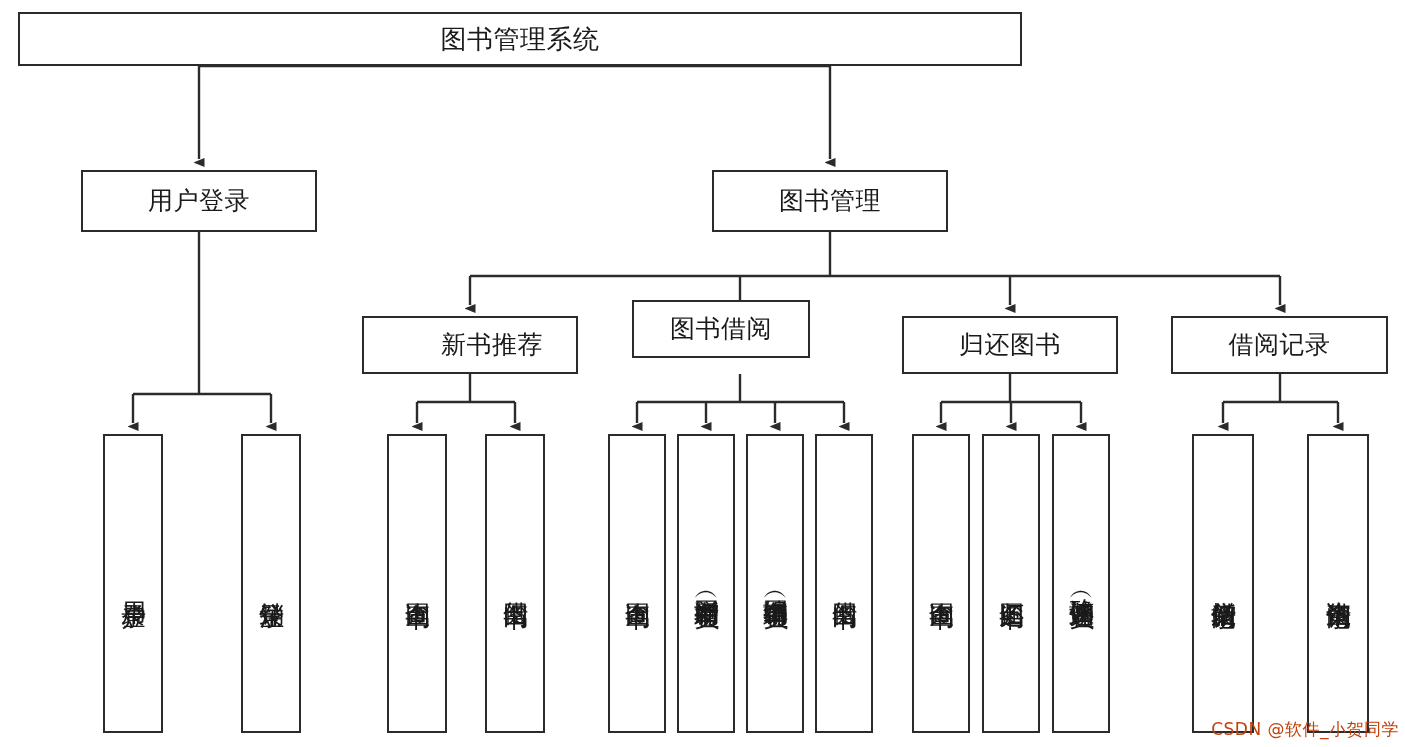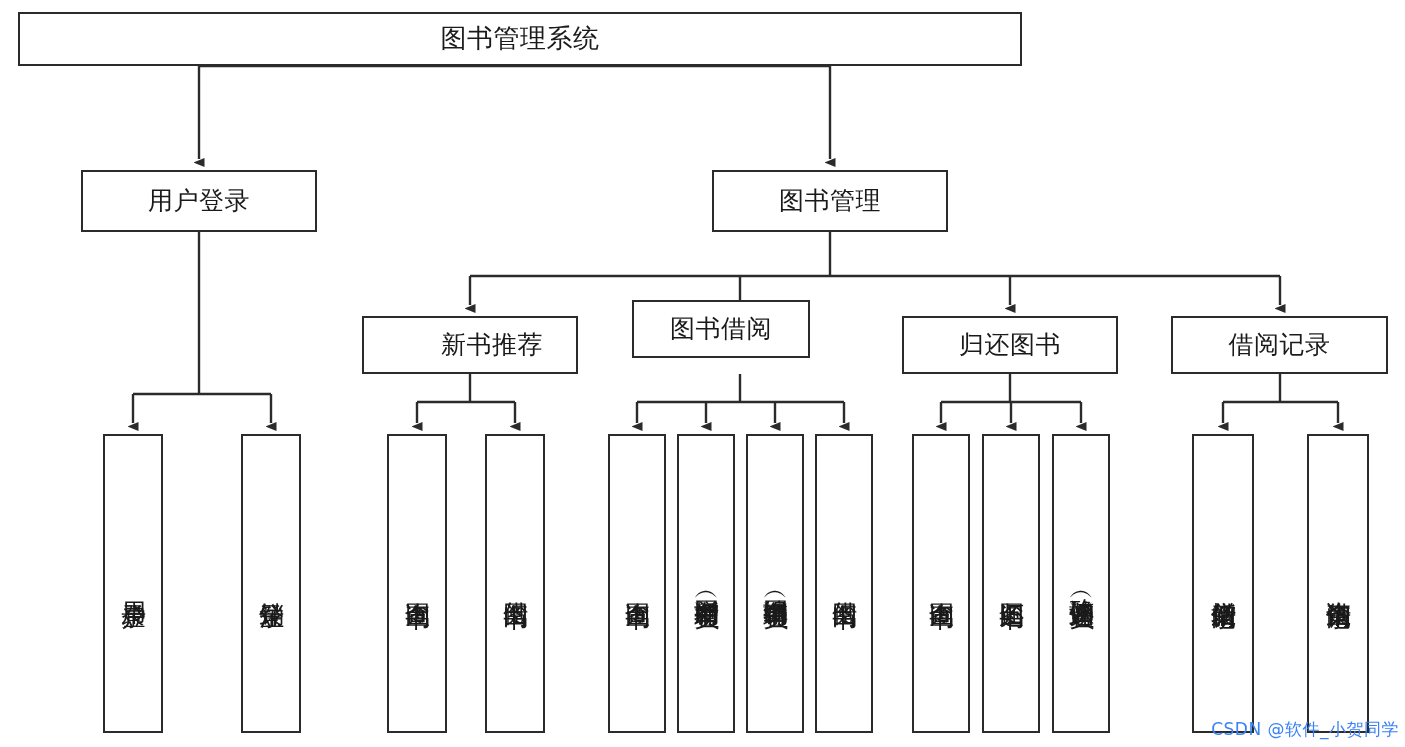--- a/index.html
+++ b/index.html
@@ -39,21 +39,20 @@
     z-index: 2;
   }
   .node-label {
     display: block;
     line-height: 1.18;
     letter-spacing: 0.5px;
   }
   
   .node.h .node-label {
     font-size: 25px;
-    font-family: Liberation Serif, serif;
   }
   .node.root .node-label {
     font-size: 26px;
   }
   
   .node.v {
     align-items: center;
     justify-content: center;
     padding: 6px 0;
   }
@@ -63,21 +62,21 @@
     font-size: 25px;
     line-height: 1.05;
     letter-spacing: 1px;
     white-space: nowrap;
   }
   #watermark {
     position: absolute;
     right: 6px;
     bottom: 6px;
     font-size: 17px;
-    color: #3b82f6;
+    color: #c2410c;
     letter-spacing: 0.5px;
     z-index: 5;
     white-space: nowrap;
     font-family: "DejaVu Sans", "Liberation Sans", sans-serif;
   }
 </style>
 </head>
 <body>
 
 <div id="diagram-root">

